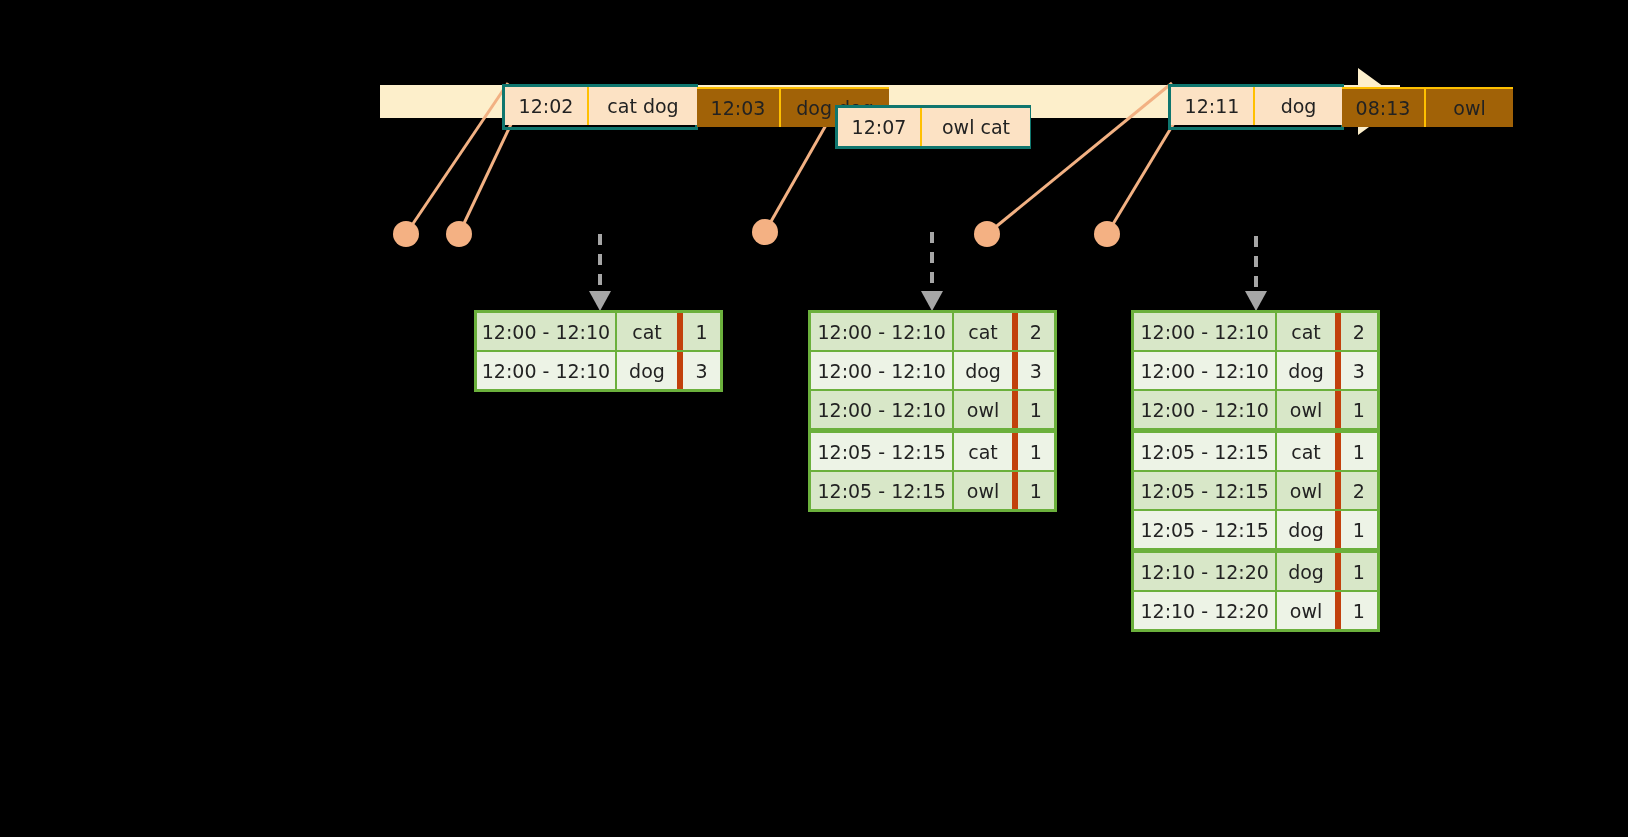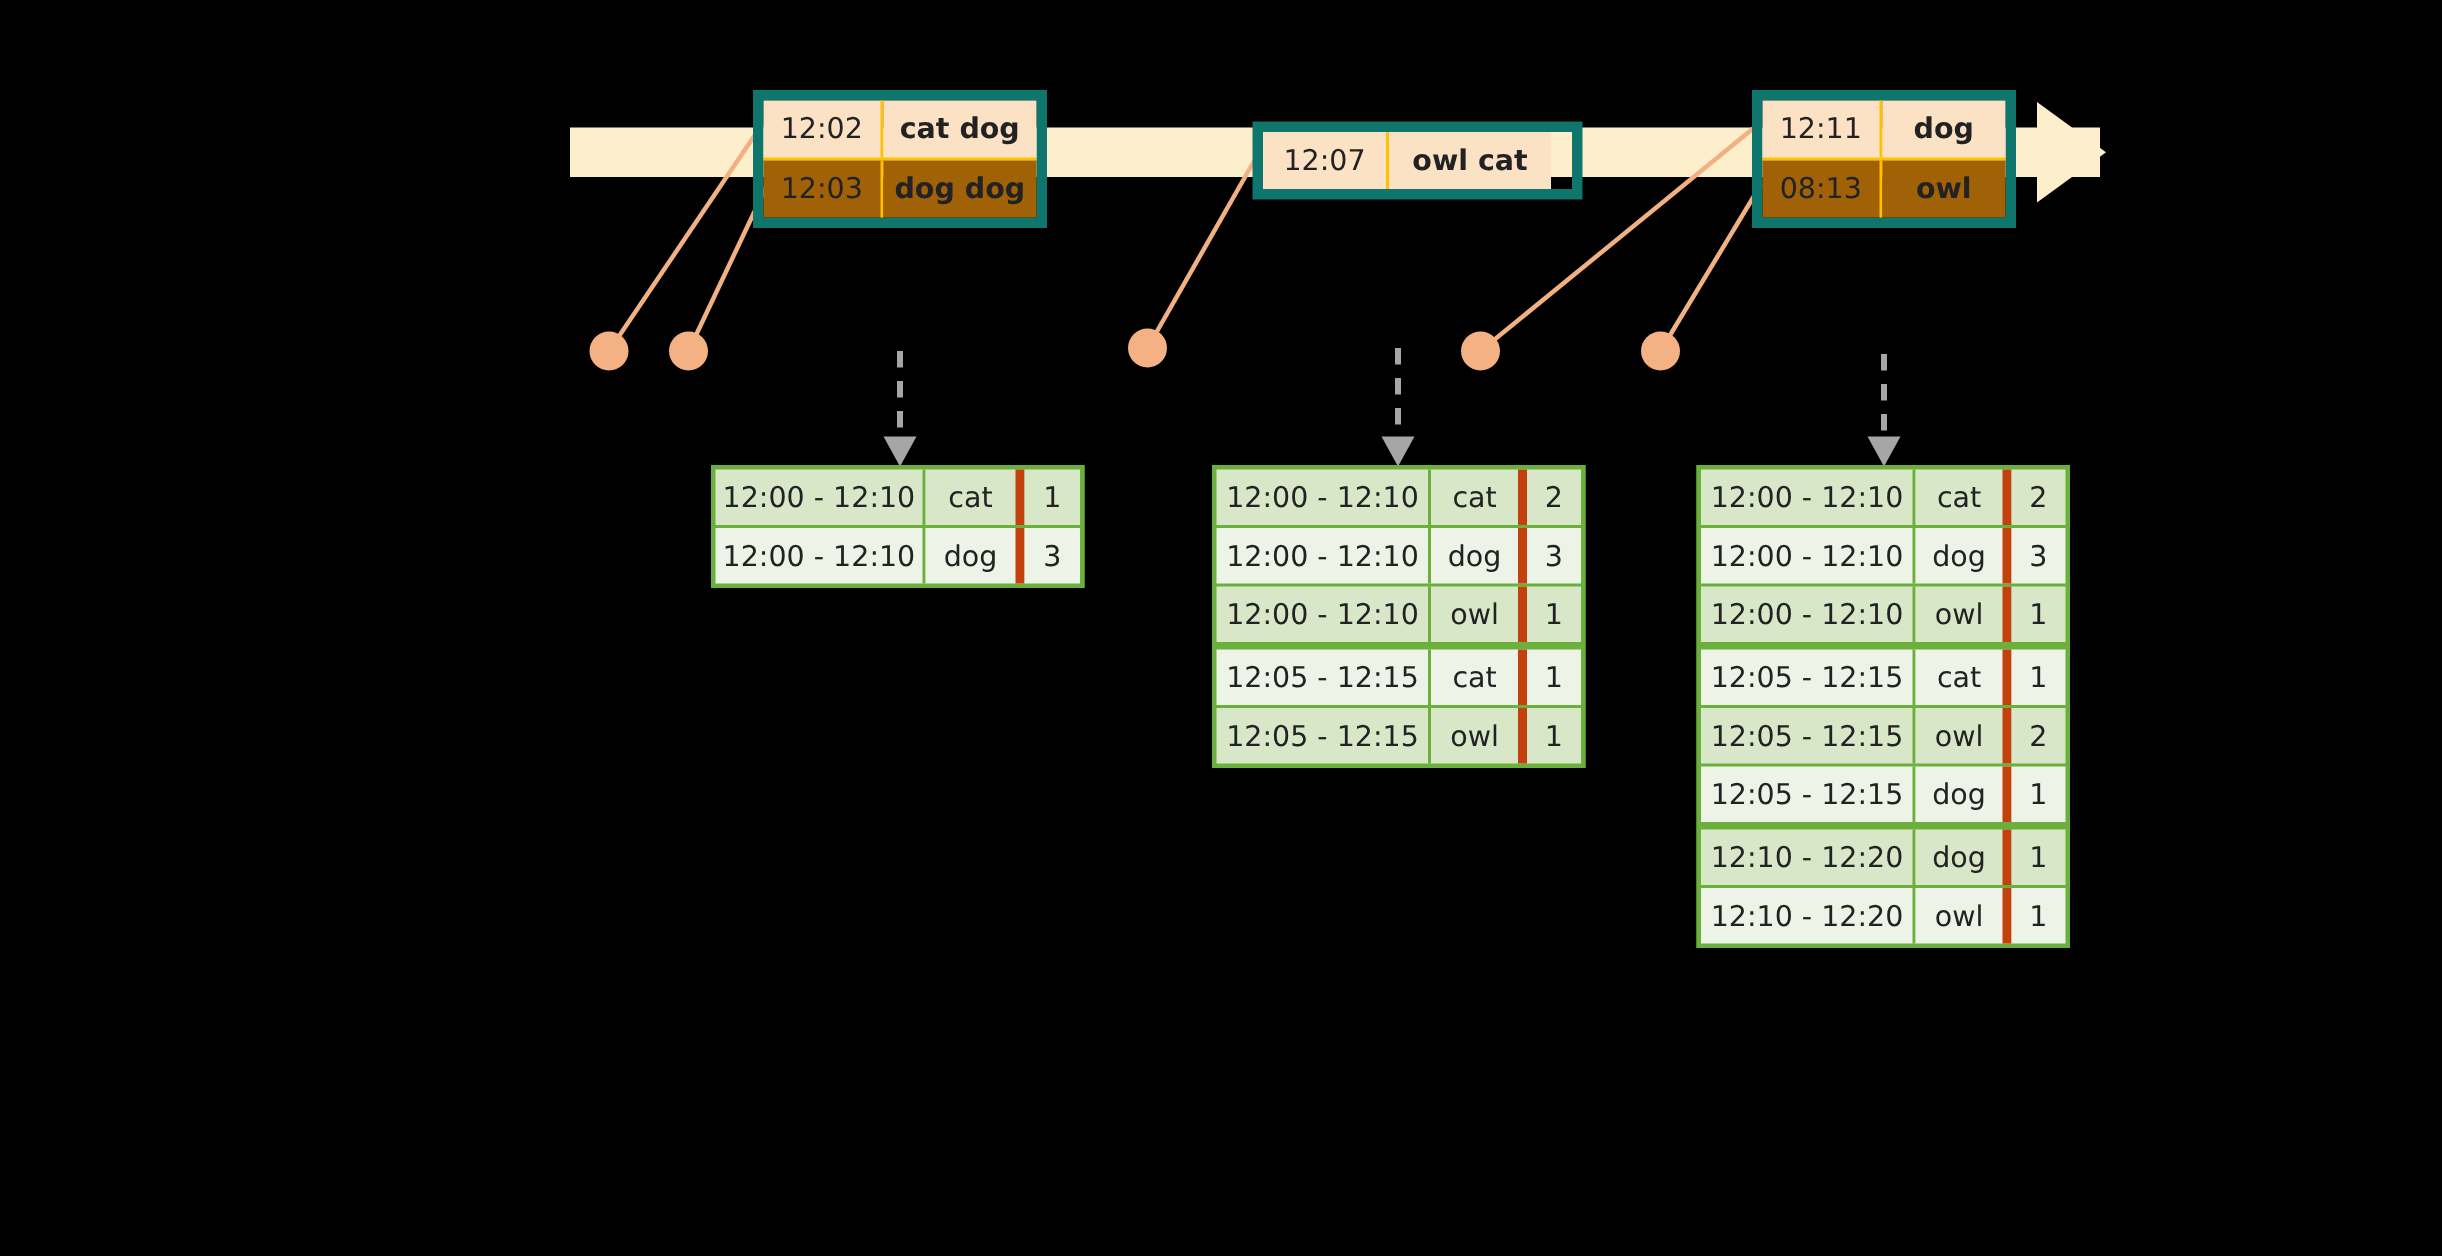--- a/index.html
+++ b/index.html
@@ -2,30 +2,30 @@
 <html><head>
 <meta charset="utf-8">
 <style>
   html,body{margin:0;padding:0;background:#000;}
   body{width:1628px;height:837px;position:relative;overflow:hidden;
        font-family:"DejaVu Sans","Liberation Sans",sans-serif;}
   .stage{position:absolute;inset:0;}
   svg.layer{position:absolute;left:0;top:0;width:1628px;height:837px;pointer-events:none;}
 
   
-  .evt{position:absolute;border:7px solid #0f766e;box-sizing:border-box;
-       display:flex;flex-direction:column;}
+  .evt{position:absolute;border:3px solid #0f766e;box-sizing:border-box;
+       display:flex;flex-direction:row;margin-top:24px;}
   .evt-row{display:flex;height:38px;}
   .evt-row + .evt-row{border-top:2px solid #FFC000;}
   .evt-row.shade .cell{background:#FCE2C4;}
   .evt-row.light .cell{background:#a16207;}
   .cell{display:flex;align-items:center;justify-content:center;
         font-size:19px;color:#222;}
   .cell.time{width:82px;border-right:2px solid #FFC000;}
-  .cell.words{width:108px;font-weight:bold;}
+  .cell.words{width:108px;}
 
   
   .tbl{position:absolute;border:3px solid #6BB03C;box-sizing:border-box;
        display:flex;flex-direction:column;background:#6BB03C;}
   .trow{display:flex;height:37px;}
   .trow + .trow{margin-top:2px;}
   .trow.grp{margin-top:5px;}
   .tc{display:flex;align-items:center;justify-content:center;
       font-size:19px;color:#222;}
   .trow.a .tc{background:#D8E7C8;}
@@ -81,21 +81,21 @@
     <div class="evt-row shade">
       <div class="cell time">12:02</div>
       <div class="cell words">cat dog</div>
     </div>
     <div class="evt-row light">
       <div class="cell time">12:03</div>
       <div class="cell words">dog dog</div>
     </div>
   </div>
 
-  <div class="evt" style="left:835px;top:81px;width:220px;">
+  <div class="evt" style="left:835px;top:81px;width:196px;">
     <div class="evt-row shade">
       <div class="cell time">12:07</div>
       <div class="cell words">owl cat</div>
     </div>
   </div>
 
   <div class="evt" style="left:1168px;top:60px;width:176px;">
     <div class="evt-row shade">
       <div class="cell time">12:11</div>
       <div class="cell words" style="width:87px;">dog</div>

